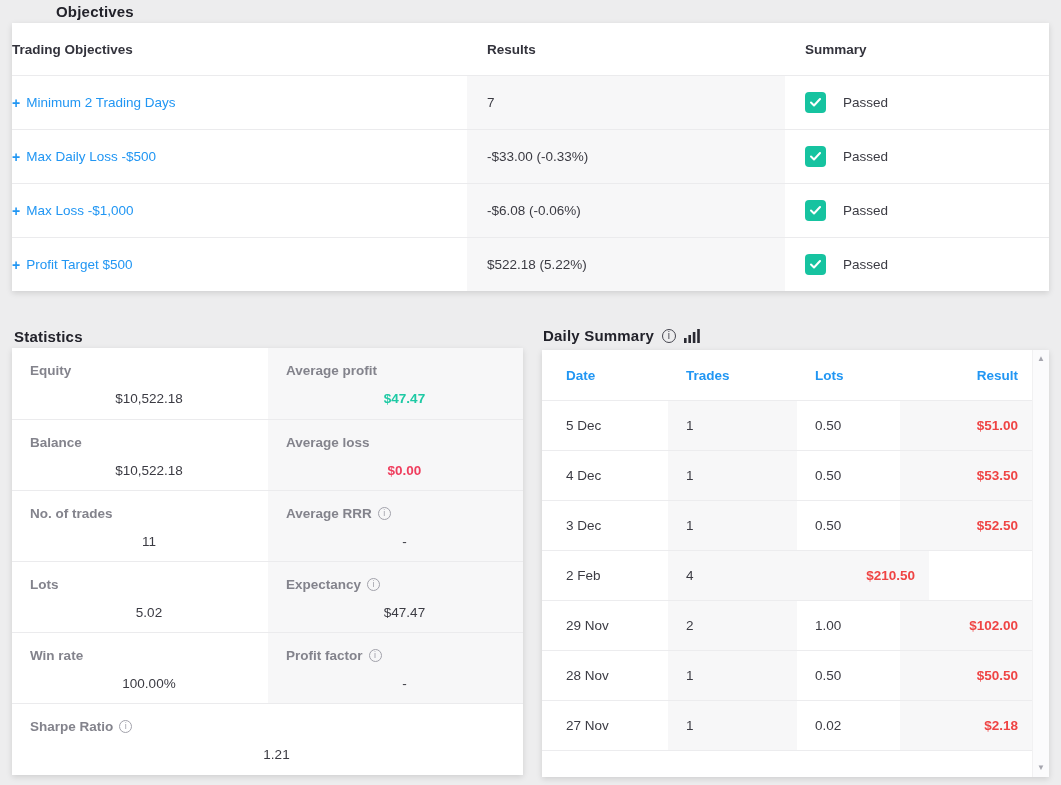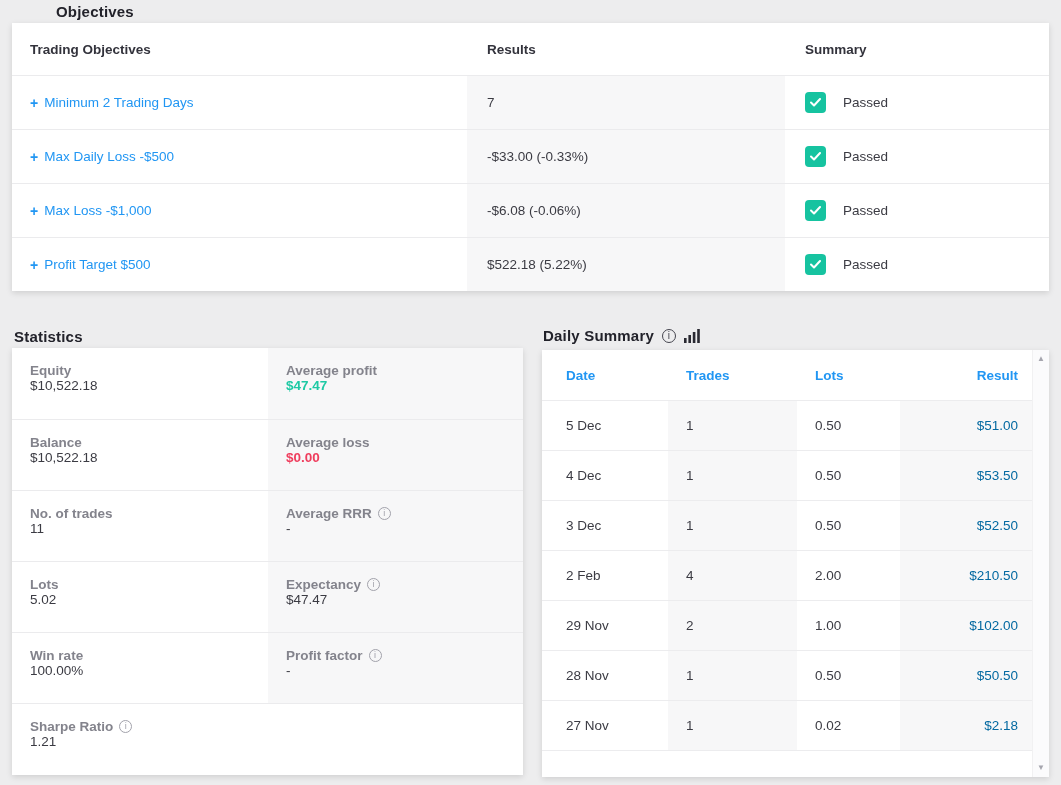--- a/index.html
+++ b/index.html
@@ -25,21 +25,21 @@
     position:absolute; background:#fff;
     box-shadow:0 2px 6px rgba(0,0,0,.13);
   }
   #objectives-card { left:12px; top:23px;  width:1037px; height:268px; }
   #statistics-card { left:12px; top:348px; width:511px;  height:427px; }
   #daily-card      { left:542px; top:350px; width:507px; height:427px; }
 
   
   .obj-row { display:flex; height:54px; border-top:1px solid #ebebed; }
   .obj-header { display:flex; height:52px; }
-  .obj-c1 { width:455px; display:flex; align-items:center; padding-left:18px; }
+  .obj-c1 { width:455px; display:flex; align-items:center; }
   .obj-c2 { width:318px; display:flex; align-items:center; padding-left:20px; }
   .obj-c3 { flex:1;      display:flex; align-items:center; padding-left:20px; }
   .obj-row .obj-c2 { background:#f7f7f8; }
   .obj-header .hcell { font-weight:700; color:#33333c; }
   .obj-link { color:#2196f3; cursor:pointer; text-decoration:none; display:flex; align-items:center; gap:6px; }
   .plus { font-weight:700; font-size:14px; }
   .checkbox {
     width:21px; height:21px; border-radius:4px; background:#16c3a0;
     display:flex; align-items:center; justify-content:center; margin-right:17px;
     flex:0 0 auto;
@@ -48,41 +48,41 @@
   .status-text { color:#3b3b43; }
 
   
   .stat-row { display:flex; height:71px; border-top:1px solid #ebebed; }
   .stat-row:first-child { border-top:none; }
   .stat-cell { padding:15px 0 0 18px; }
   .stat-left  { width:256px; }
   .stat-right { flex:1; background:#f7f7f8; }
   .stat-full  { flex:1; }
   .stat-label { font-weight:700; color:#83838c; display:flex; align-items:center; gap:6px; }
-  .stat-value { margin-top:0; color:#3b3b43; }
+  .stat-value { margin-top:13px; color:#3b3b43;text-align:center; }
   .stat-value.teal { color:#1ec9a4; font-weight:700; }
   .stat-value.red  { color:#ef3d5d; font-weight:700; }
   .info-icon {
     display:inline-flex; align-items:center; justify-content:center;
     width:13px; height:13px; border:1px solid #a2a2ab; border-radius:50%;
     font-size:9px; font-weight:400; color:#a2a2ab; font-style:normal;
     cursor:pointer; line-height:1;
   }
   .title-info { border-color:#45454e; color:#45454e; width:14px; height:14px; font-size:10px; }
 
   
   .daily-inner { position:absolute; left:0; top:0; width:490px; height:427px; }
   .d-header { display:flex; height:50px; align-items:center; }
   .d-header .dh { font-weight:700; color:#2196f3; cursor:pointer; }
   .d-row { display:flex; height:50px; border-top:1px solid #ececee; align-items:center; }
   .dc { height:100%; display:flex; align-items:center; }
   .dc-date   { width:126px; padding-left:24px; }
   .dc-trades { width:129px; padding-left:18px; background:#f7f7f8; }
   .dc-lots   { width:103px; padding-left:18px; }
-  .dc-result { width:132px; padding-right:14px; background:#f7f7f8; justify-content:flex-end; color:#0369a1; font-weight:400; }
+  .dc-result { width:132px; padding-right:14px; background:#f7f7f8; justify-content:flex-end; color:#ef4444; font-weight:700; }
   .d-header .dc-trades, .d-header .dc-result { background:transparent; }
   .d-filler { border-top:1px solid #ececee; height:26px; }
 
   .scrollbar {
     position:absolute; right:0; top:0; width:17px; height:427px;
     background:#fbfbfc; border-left:1px solid #f1f1f2;
     display:flex; flex-direction:column; justify-content:space-between; align-items:center;
     padding:5px 0;
   }
   .scroll-arrow { color:#a6a6ae; font-size:8px; cursor:pointer; line-height:1; }
@@ -305,21 +305,20 @@
   <div class="d-row">
     <div class="dc dc-date">3 Dec</div>
     <div class="dc dc-trades">1</div>
     <div class="dc dc-lots">0.50</div>
     <div class="dc dc-result">$52.50</div>
   </div>
 
   <div class="d-row">
     <div class="dc dc-date">2 Feb</div>
     <div class="dc dc-trades">4</div>
-    <div class="dc dc-lots">2.00</div>
     <div class="dc dc-result">$210.50</div>
   </div>
 
   <div class="d-row">
     <div class="dc dc-date">29 Nov</div>
     <div class="dc dc-trades">2</div>
     <div class="dc dc-lots">1.00</div>
     <div class="dc dc-result">$102.00</div>
   </div>
 

